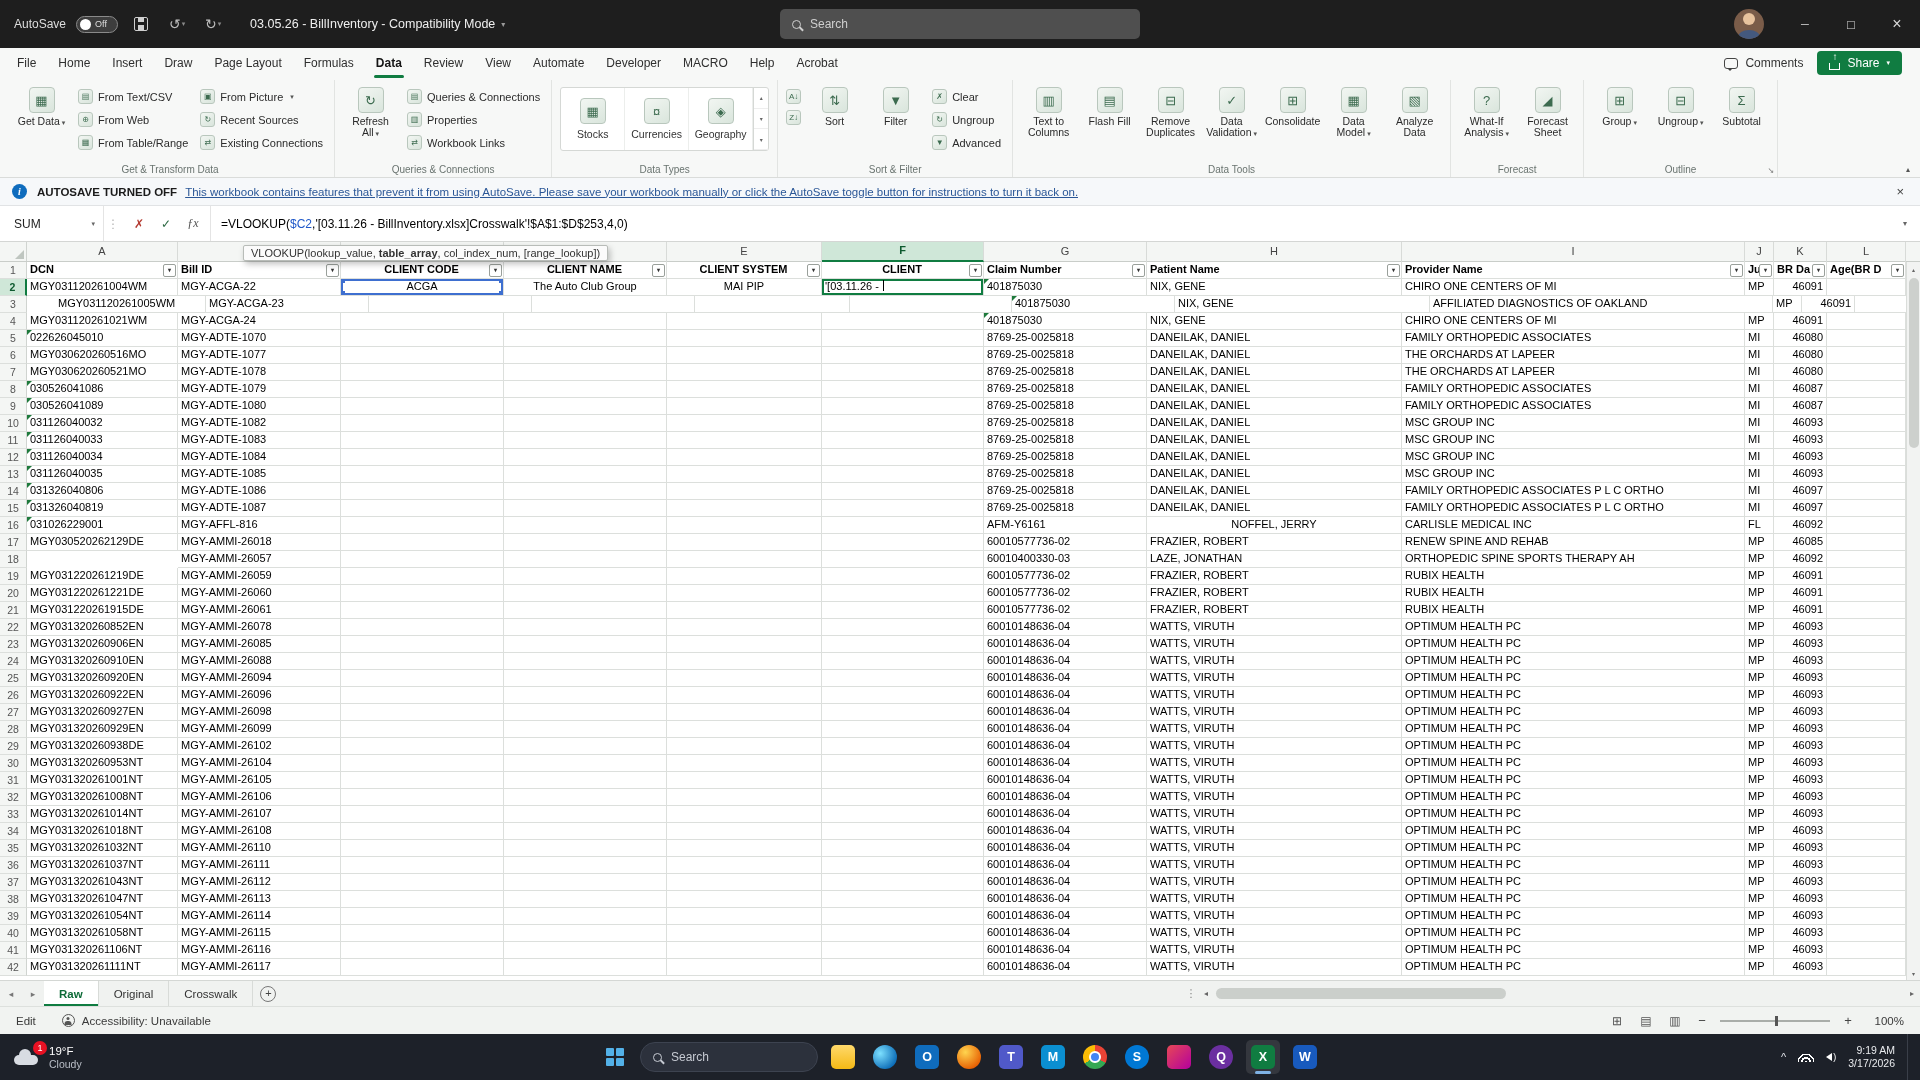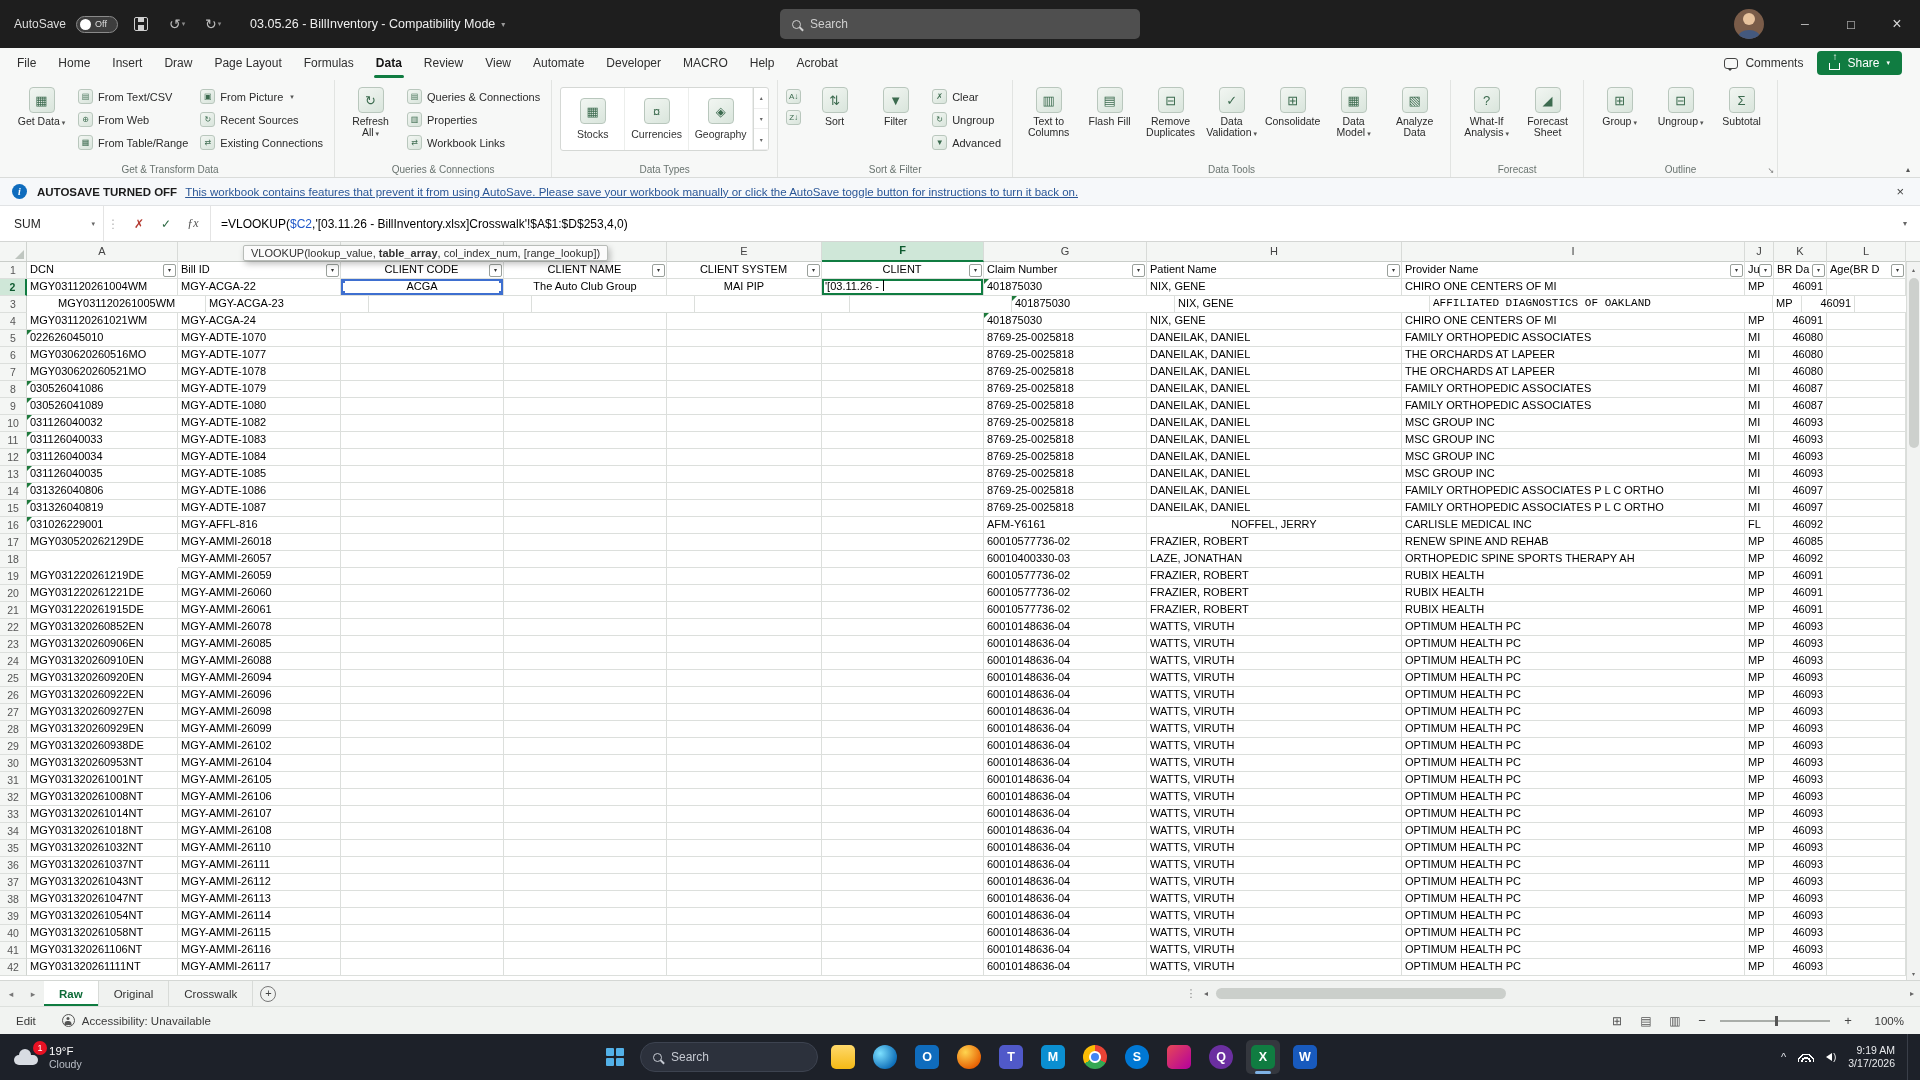--- a/index.html
+++ b/index.html
@@ -99,21 +99,21 @@
 .colletters{display:flex;height:20px;background:#F4F6F4;border-bottom:1px solid #C9CDC9;padding-right:14px}
 .corner{width:27px;flex:0 0 27px;border-right:1px solid #D0D4D0;position:relative;background:#F4F6F4;cursor:pointer}
 .corner::after{content:"";position:absolute;right:2px;bottom:2px;border-left:9px solid transparent;border-bottom:9px solid #BFC6C0}
 .cletter{height:20px;line-height:19px;text-align:center;font-size:11px;color:#444;border-right:1px solid #D8DBD8;flex:0 0 auto;cursor:pointer;overflow:hidden}
 .cletter.selcol{background:#CFE7D8;color:#0E5A2F;font-weight:700;border-bottom:2px solid #107C41;line-height:17px}
 .grid{position:absolute;top:20px;left:0;right:14px;bottom:0;overflow:hidden}
 .grow{display:flex;height:17px;width:1906px}
 .rhead{width:27px;flex:0 0 27px;background:#F4F6F4;border-right:1px solid #D0D4D0;border-bottom:1px solid #DCDFDC;font-size:10.5px;color:#555;text-align:center;line-height:16px;cursor:pointer}
 .rhead.selrow{background:#CFE7D8;color:#0E5A2F;font-weight:700;border-right:2px solid #107C41}
 .cell{flex:0 0 auto;height:17px;border-right:1px solid #DCDFDC;border-bottom:1px solid #DCDFDC;font-size:11px;line-height:15px;padding:0 3px;white-space:nowrap;overflow:hidden;position:relative;background:#fff;color:#000;cursor:cell}
-.hcell{font-weight:400;padding-right:4px;cursor:pointer}
+.hcell{font-weight:700;padding-right:4px;cursor:pointer}
 .fbtn{position:absolute;right:1px;top:2px;width:13px;height:13px;border:1px solid #9AA09B;background:#fff;border-radius:2px;font-size:6px;line-height:11px;text-align:center;color:#333;cursor:pointer}
 .tc{text-align:center}.tr{text-align:right}
 .flag{position:absolute;top:0;left:0;width:0;height:0;border-top:5px solid #1E7A3C;border-right:5px solid transparent}
 .refcell{box-shadow:inset 0 0 0 2px #3E6FD0;z-index:3}
 .hnd{position:absolute;width:4px;height:4px;background:#3E6FD0;z-index:4}
 .hnd.nw{left:0;top:0}.hnd.ne{right:0;top:0}.hnd.sw{left:0;bottom:0}.hnd.se{right:0;bottom:0}
 .editcell{box-shadow:inset 0 0 0 2px #107C41;z-index:3;text-align:left}
 .caret{display:inline-block;width:1px;height:11px;background:#000;vertical-align:-1px;margin-left:1px}
 .ftooltip{position:absolute;left:243px;top:3px;z-index:60;background:#FBFBFB;border:1px solid #B8BCB8;box-shadow:2px 3px 6px rgba(0,0,0,.25);font-size:11px;color:#333;padding:1px 7px;white-space:nowrap;border-radius:2px}
 .ftooltip b{font-weight:700}
@@ -527,21 +527,21 @@
         <div class="grow">
           <div class="rhead">3</div>
           <div class="cell" style="width: 151px; margin-left: 28px;"><span class="ctext">MGY031120261005WM</span></div>
           <div class="cell" style="width: 163px;"><span class="ctext">MGY-ACGA-23</span></div>
           <div class="cell tc" style="width: 163px;"></div>
           <div class="cell tc" style="width: 163px;"></div>
           <div class="cell tc" style="width: 155px;"></div>
           <div class="cell tc" style="width: 162px;"></div>
           <div class="cell" style="width: 163px;"><span class="ctext">401875030</span><span class="flag"></span></div>
           <div class="cell" style="width: 255px;"><span class="ctext">NIX, GENE</span></div>
-          <div class="cell" style="width: 343px; font-family: Liberation Mono, monospace;"><span class="ctext">AFFILIATED DIAGNOSTICS OF OAKLAND</span></div>
+          <div class="cell" style="width: 343px;"><span class="ctext">AFFILIATED DIAGNOSTICS OF OAKLAND</span></div>
           <div class="cell" style="width: 29px;"><span class="ctext">MP</span></div>
           <div class="cell tr" style="width: 53px;"><span class="ctext">46091</span></div>
           <div class="cell" style="width: 79px;"></div>
         </div>
         <div class="grow">
           <div class="rhead">4</div>
           <div class="cell" style="width: 151px;"><span class="ctext">MGY031120261021WM</span></div>
           <div class="cell" style="width: 163px;"><span class="ctext">MGY-ACGA-24</span></div>
           <div class="cell tc" style="width: 163px;"></div>
           <div class="cell tc" style="width: 163px;"></div>

